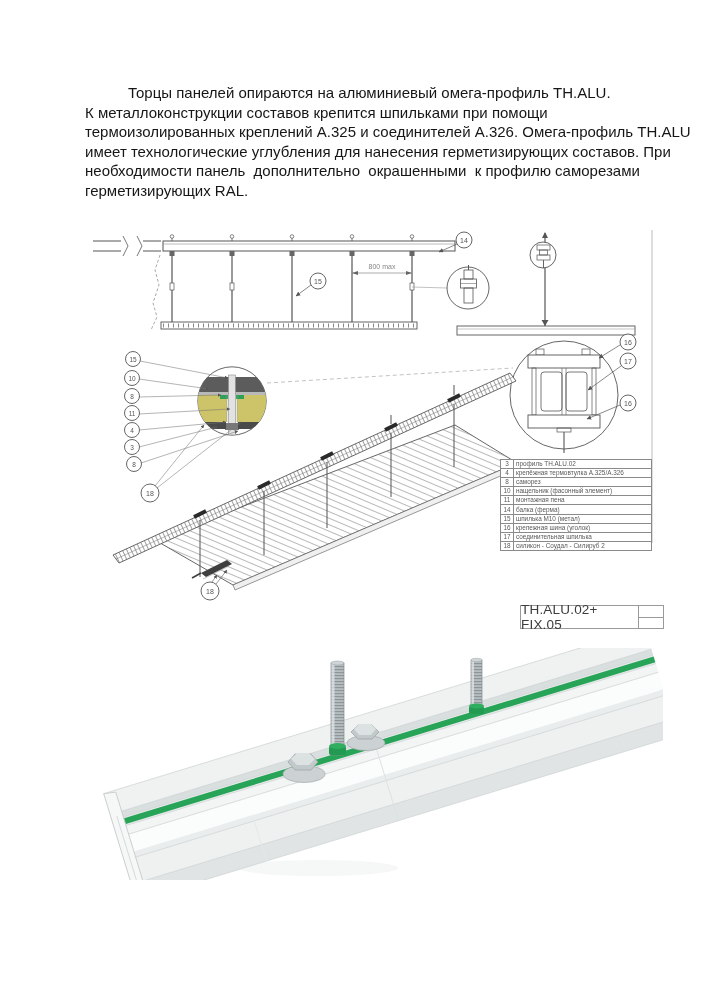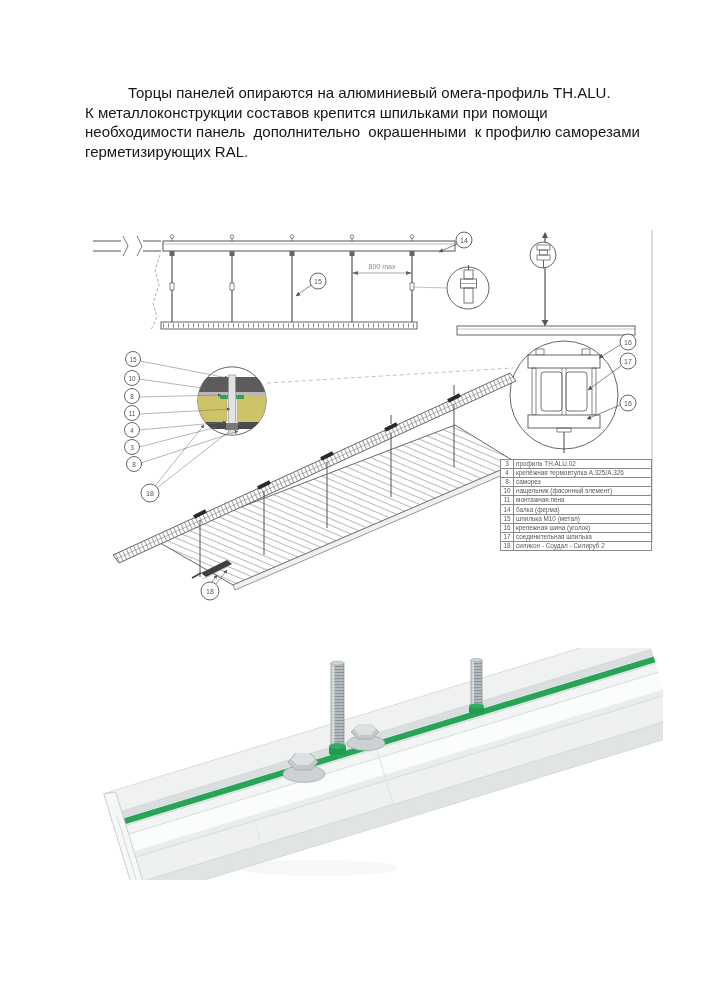--- a/index.html
+++ b/index.html
@@ -29,20 +29,22 @@
   svg text{font-family:"Liberation Sans",sans-serif;}
 </style>
 </head>
 <body>
 
 <div class="page">
 
   <div class="para">
     <div class="line indent">Торцы панелей опираются на алюминиевый омега-профиль TH.ALU.</div>
     <div class="line">К металлоконструкции составов крепится шпильками при помощи</div>
+    <div class="line">термоизолированных креплений А.325 и соединителей А.326. Омега-профиль TH.ALU</div>
+    <div class="line">имеет технологические углубления для нанесения герметизирующих составов. При</div>
     <div class="line">необходимости панель  дополнительно  окрашенными  к профилю саморезами</div>
     <div class="line">герметизирующих RAL.</div>
   </div>
 
   <svg style="left:85px;top:225px;" width="580" height="405" viewBox="0 0 580 405">
     <defs>
       <marker id="arr" viewBox="0 0 8 8" refX="7.5" refY="4" markerWidth="6.5" markerHeight="6.5" orient="auto">
         <path d="M0,0 L8,4 L0,8 z" fill="#555"></path>
       </marker>
       <pattern id="deckHatch" width="6" height="6" patternUnits="userSpaceOnUse" patternTransform="rotate(23)">
@@ -309,20 +311,27 @@
           <td class="num">17</td>
           <td>соединительная шпилька</td>
         </tr>
       <tr>
           <td class="num">18</td>
           <td>силикон - Соудал - Силируб 2</td>
         </tr>
     </tbody>
   </table>
 
+  <div class="title-block">
+    <div class="main">TH.ALU.02+ FIX.05</div>
+    <div class="side">
+      <div class="cell-top"></div>
+        <div class="cell-bottom"></div>
+    </div>
+  </div>
 
   <svg style="left:88px;top:648px;" width="575" height="270" viewBox="0 0 575 270">
     <defs>
       <pattern id="thr" width="4" height="3" patternUnits="userSpaceOnUse">
         <rect width="4" height="3" fill="#b7bec1"></rect>
         <line x1="0" y1="0.6" x2="4" y2="0.6" stroke="#8b9397" stroke-width="1.1"></line>
       </pattern>
     </defs>
 
     <ellipse cx="115" cy="250" rx="68" ry="8" fill="#e9eaea" opacity="0.75"></ellipse>

